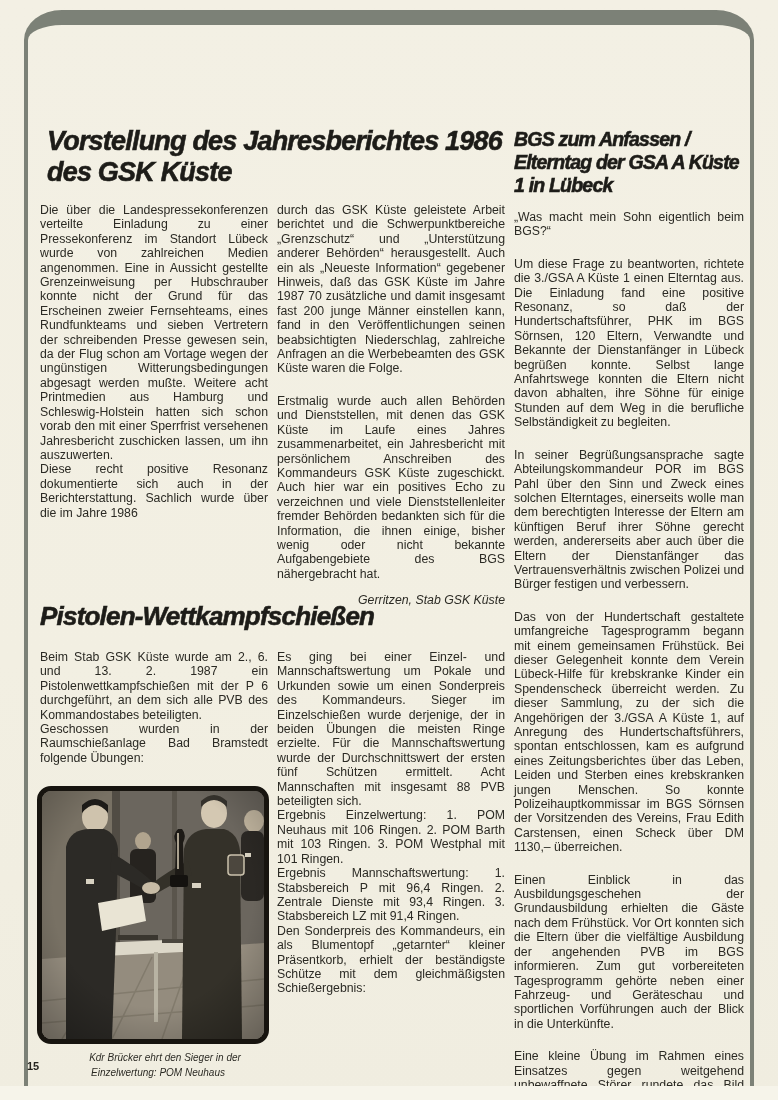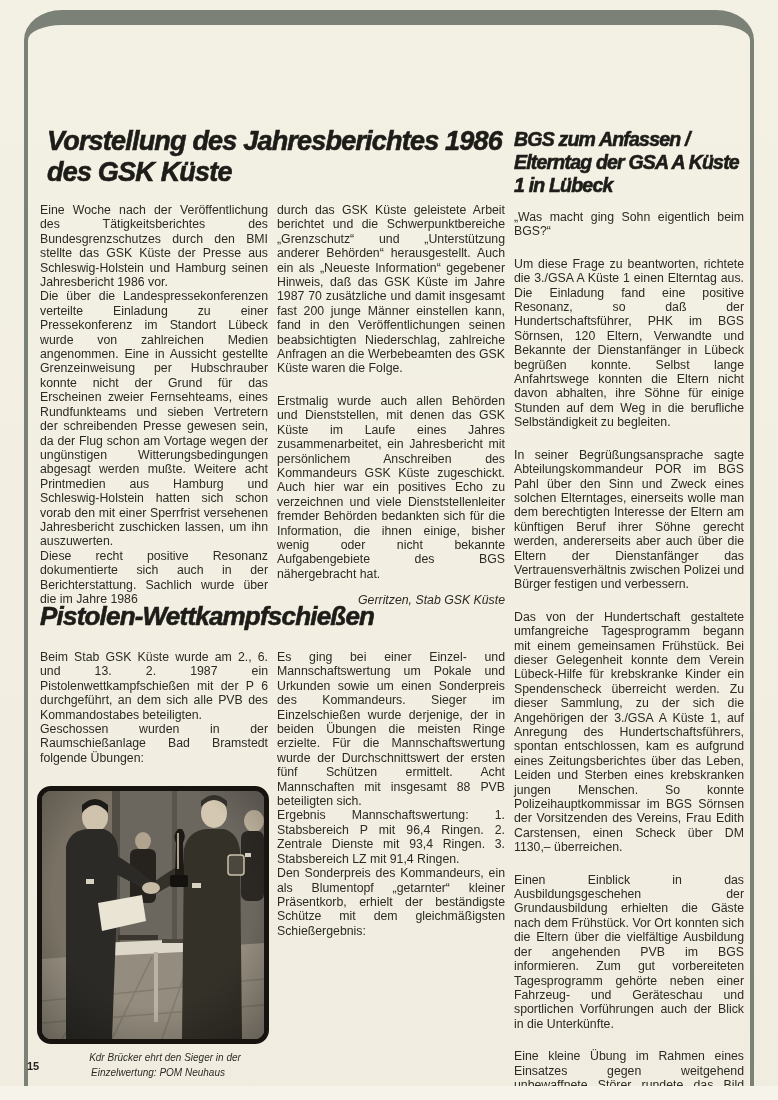--- a/index.html
+++ b/index.html
@@ -63,52 +63,52 @@
 </head>
 <body>
 
 <div class="page">
 
   <div class="frame"></div>
 
   <h1 class="heading t1">Vorstellung des Jahresberichtes 1986 des GSK Küste</h1>
 
   <div class="col a1c1">
-    <p class="para">Eine Woche nach der Veröffentlichung des Tätigkeitsberichtes des Bundesgrenzschutzes durch den BMI stellte das GSK Küste der Presse aus Schleswig-Holstein und Hamburg seinen Jahresbericht 1986 vor.</p>
     <p class="para">Die über die Landespressekonferenzen verteilte Einladung zu einer Pressekonferenz im Standort Lübeck wurde von zahlreichen Medien angenommen. Eine in Aussicht gestellte Grenzeinweisung per Hubschrauber konnte nicht der Grund für das Erscheinen zweier Fernsehteams, eines Rundfunkteams und sieben Vertretern der schreibenden Presse gewesen sein, da der Flug schon am Vortage wegen der ungünstigen Witterungsbedingungen abgesagt werden mußte. Weitere acht Printmedien aus Hamburg und Schleswig-Holstein hatten sich schon vorab den mit einer Sperrfrist versehenen Jahresbericht zuschicken lassen, um ihn auszuwerten.</p>
     <p class="para">Diese recht positive Resonanz dokumentierte sich auch in der Berichterstattung. Sachlich wurde über die im Jahre 1986</p>
   </div>
 
   <div class="col a1c2">
     <p class="para">durch das GSK Küste geleistete Arbeit berichtet und die Schwerpunktbereiche „Grenzschutz“ und „Unterstützung anderer Behörden“ herausgestellt. Auch ein als „Neueste Information“ gegebener Hinweis, daß das GSK Küste im Jahre 1987 70 zusätzliche und damit insgesamt fast 200 junge Männer einstellen kann, fand in den Veröffentlichungen seinen beabsichtigten Niederschlag, zahlreiche Anfragen an die Werbebeamten des GSK Küste waren die Folge.</p>
     <p class="para gap">Erstmalig wurde auch allen Behörden und Dienststellen, mit denen das GSK Küste im Laufe eines Jahres zusammenarbeitet, ein Jahresbericht mit persönlichem Anschreiben des Kommandeurs GSK Küste zugeschickt. Auch hier war ein positives Echo zu verzeichnen und viele Dienststellenleiter fremder Behörden bedankten sich für die Information, die ihnen einige, bisher wenig oder nicht bekannte Aufgabengebiete des BGS nähergebracht hat.</p>
     <div class="byline">Gerritzen, Stab GSK Küste</div>
   </div>
 
   <h2 class="heading t3">BGS zum Anfassen / Elterntag der GSA A Küste 1 in Lübeck</h2>
 
   <div class="col a3c">
-    <p class="para">„Was macht ging Sohn eigentlich beim BGS?“</p>
+    <p class="para">„Was macht mein Sohn eigentlich beim BGS?“</p>
     <p class="para gap">Um diese Frage zu beantworten, richtete die 3./GSA A Küste 1 einen Elterntag aus. Die Einladung fand eine positive Resonanz, so daß der Hundertschaftsführer, PHK im BGS Sörnsen, 120 Eltern, Verwandte und Bekannte der Dienstanfänger in Lübeck begrüßen konnte. Selbst lange Anfahrtswege konnten die Eltern nicht davon abhalten, ihre Söhne für einige Stunden auf dem Weg in die berufliche Selbständigkeit zu begleiten.</p>
     <p class="para gap">In seiner Begrüßungsansprache sagte Abteilungskommandeur POR im BGS Pahl über den Sinn und Zweck eines solchen Elterntages, einerseits wolle man dem berechtigten Interesse der Eltern am künftigen Beruf ihrer Söhne gerecht werden, andererseits aber auch über die Eltern der Dienstanfänger das Vertrauensverhältnis zwischen Polizei und Bürger festigen und verbessern.</p>
     <p class="para gap">Das von der Hundertschaft gestaltete umfangreiche Tagesprogramm begann mit einem gemeinsamen Frühstück. Bei dieser Gelegenheit konnte dem Verein Lübeck-Hilfe für krebskranke Kinder ein Spendenscheck überreicht werden. Zu dieser Sammlung, zu der sich die Angehörigen der 3./GSA A Küste 1, auf Anregung des Hundertschaftsführers, spontan entschlossen, kam es aufgrund eines Zeitungsberichtes über das Leben, Leiden und Sterben eines krebskranken jungen Menschen. So konnte Polizeihauptkommissar im BGS Sörnsen der Vorsitzenden des Vereins, Frau Edith Carstensen, einen Scheck über DM 1130,– überreichen.</p>
     <p class="para gap">Einen Einblick in das Ausbildungsgeschehen der Grundausbildung erhielten die Gäste nach dem Frühstück. Vor Ort konnten sich die Eltern über die vielfältige Ausbildung der angehenden PVB im BGS informieren. Zum gut vorbereiteten Tagesprogramm gehörte neben einer Fahrzeug- und Geräteschau und sportlichen Vorführungen auch der Blick in die Unterkünfte.</p>
     <p class="para gap">Eine kleine Übung im Rahmen eines Einsatzes gegen weitgehend unbewaffnete Störer rundete das Bild über die Ausbildung im 1. Dienstjahr ab.</p>
     <p class="para gap">Nach einem gemeinsamen Essen konnten die Dienstanfänger mit ihren Angehörigen die Heimreise antreten.</p>
   </div>
 
   <h2 class="heading t2">Pistolen-Wettkampfschießen</h2>
 
   <div class="col a2c1">
     <p class="para">Beim Stab GSK Küste wurde am 2., 6. und 13. 2. 1987 ein Pistolenwettkampfschießen mit der P 6 durchgeführt, an dem sich alle PVB des Kommandostabes beteiligten.</p>
     <p class="para">Geschossen wurden in der Raumschießanlage Bad Bramstedt folgende Übungen:</p>
   </div>
 
   <div class="col a2c2">
     <p class="para">Es ging bei einer Einzel- und Mannschaftswertung um Pokale und Urkunden sowie um einen Sonderpreis des Kommandeurs. Sieger im Einzelschießen wurde derjenige, der in beiden Übungen die meisten Ringe erzielte. Für die Mannschaftswertung wurde der Durchschnittswert der ersten fünf Schützen ermittelt. Acht Mannschaften mit insgesamt 88 PVB beteiligten sich.</p>
+    <p class="para">Ergebnis Einzelwertung: 1. POM Neuhaus mit 106 Ringen. 2. POM Barth mit 103 Ringen. 3. POM Westphal mit 101 Ringen.</p>
     <p class="para">Ergebnis Mannschaftswertung: 1. Stabsbereich P mit 96,4 Ringen. 2. Zentrale Dienste mit 93,4 Ringen. 3. Stabsbereich LZ mit 91,4 Ringen.</p>
     <p class="para">Den Sonderpreis des Kommandeurs, ein als Blumentopf „getarnter“ kleiner Präsentkorb, erhielt der beständigste Schütze mit dem gleichmäßigsten Schießergebnis:</p>
 
   </div>
 
   <div class="photo">
     <svg width="222" height="248" viewBox="0 0 222 248" xmlns="http://www.w3.org/2000/svg">
       <defs>
         <radialGradient id="vg" cx="50%" cy="42%" r="75%">
           <stop offset="60%" stop-color="rgba(0,0,0,0)"></stop>

